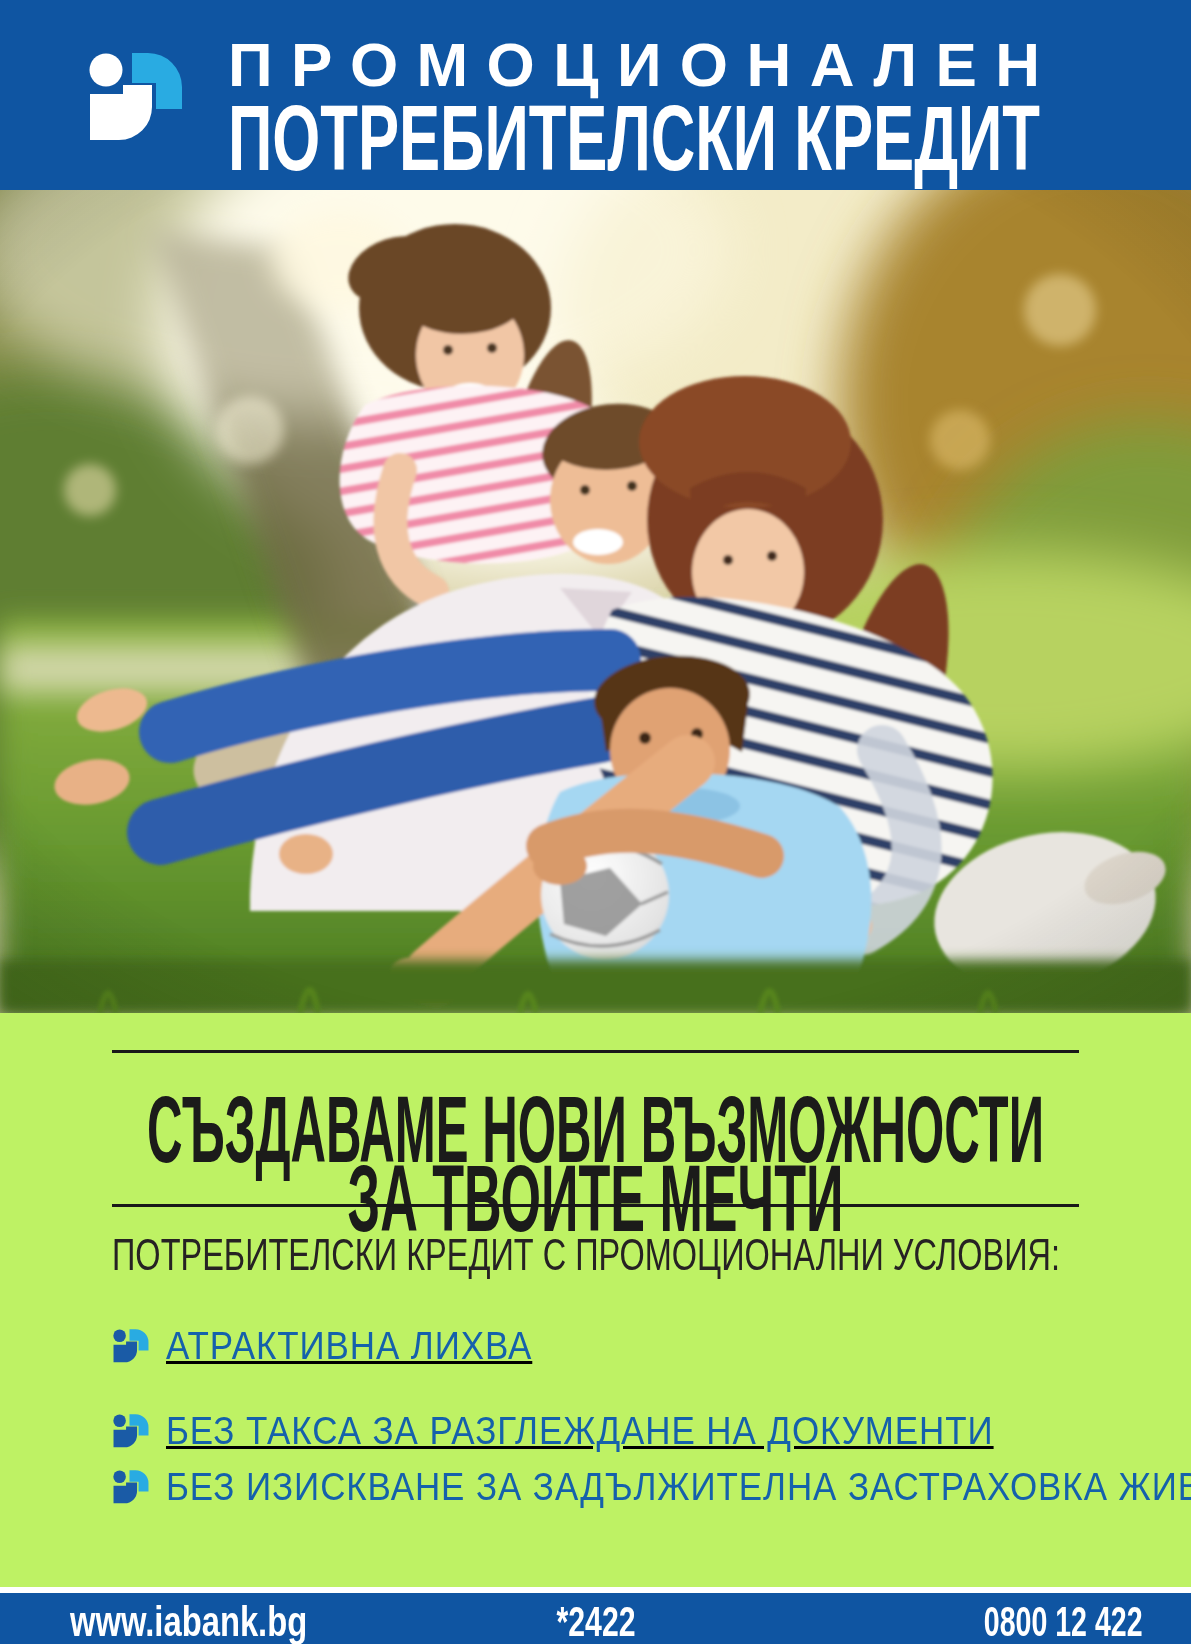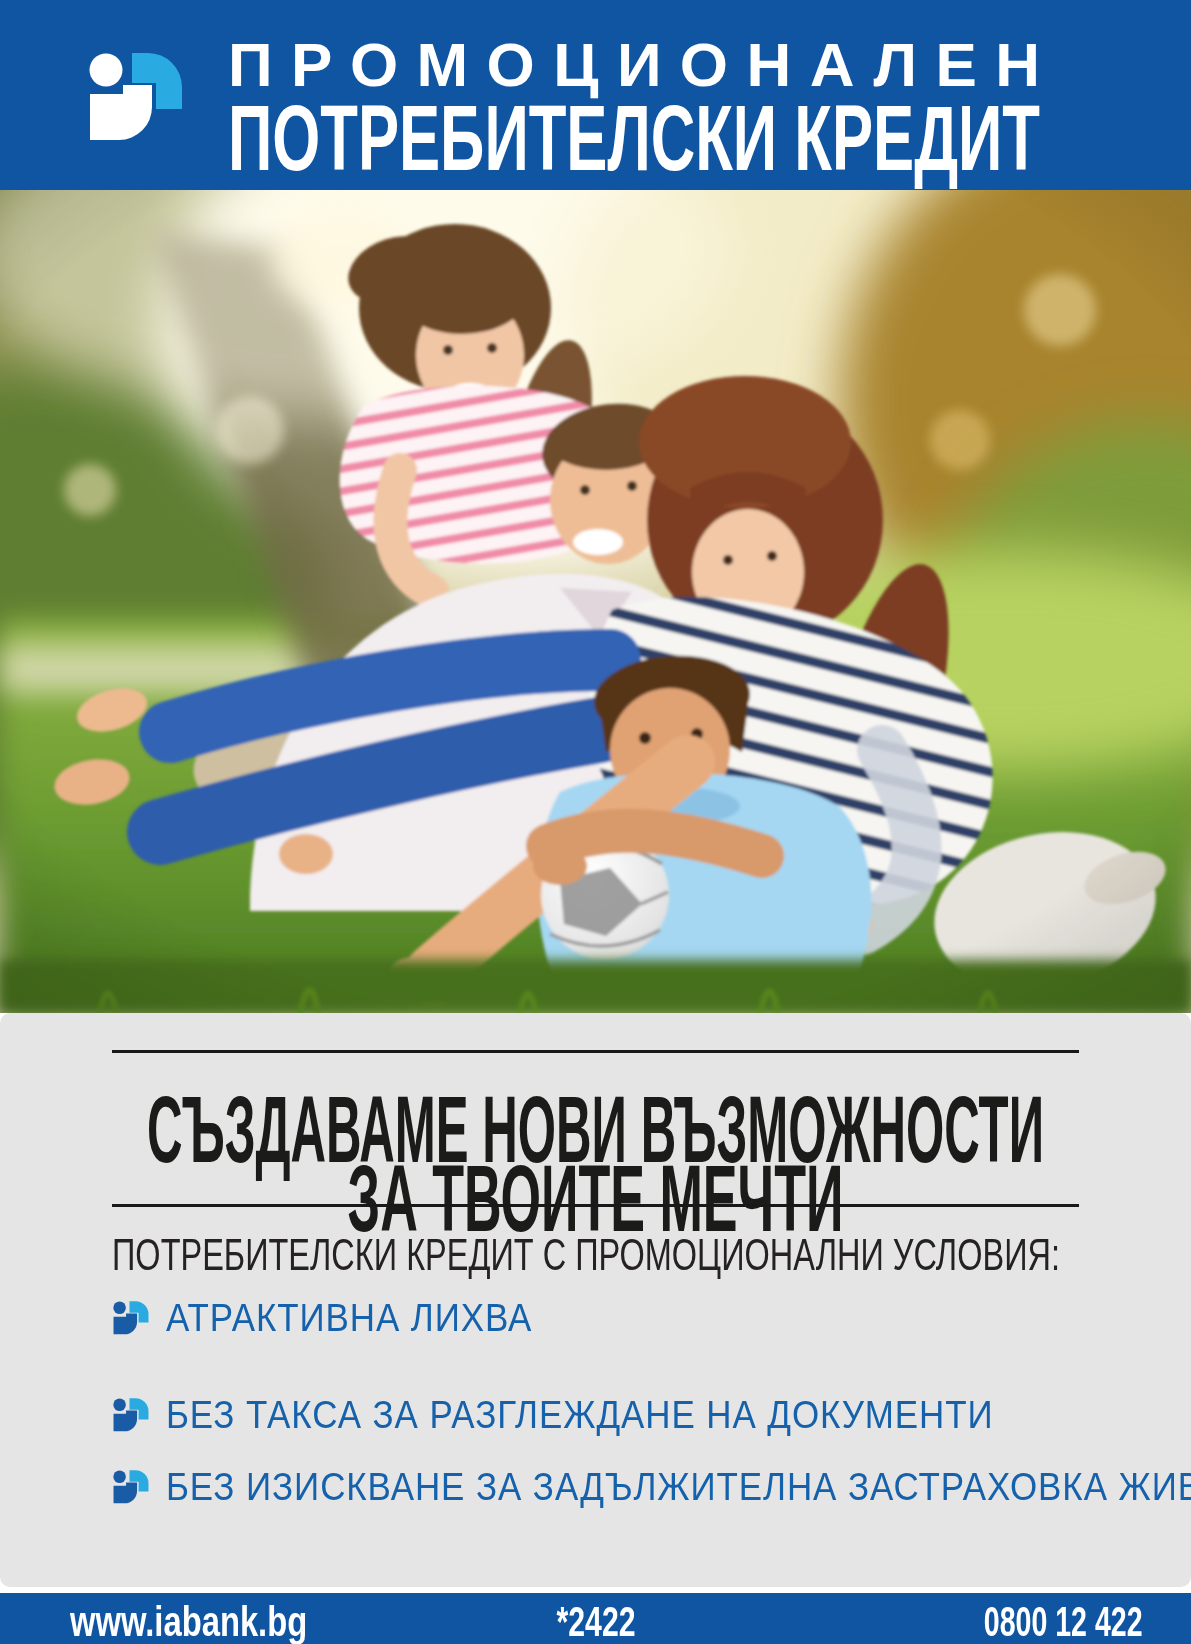--- a/index.html
+++ b/index.html
@@ -13,31 +13,31 @@
         font-family:"Liberation Sans",sans-serif;}
   
   .header{position:absolute;left:0;top:0;width:1191px;height:190px;background:var(--brand-blue);}
   .logo{position:absolute;left:86px;top:46px;width:100px;height:102px;}
   .title-svg{position:absolute;left:228px;top:12px;width:830px;height:170px;overflow:visible;}
   .title-svg text{fill:#ffffff;font-family:"Liberation Sans",sans-serif;font-weight:bold;}
   
   .photo{position:absolute;left:0;top:190px;width:1191px;height:823px;margin:0;padding:0;overflow:hidden;}
   .photo svg{display:block;width:1191px;height:823px;}
   
-  .content{position:absolute;left:0;top:1013px;width:1191px;height:574px;background:#e5e5e5;border-radius:10px;}
+  .content{position:absolute;left:0;top:1013px;width:1191px;height:574px;background:#bef264;}
   .rule{position:absolute;left:112px;width:967px;height:3px;background:#191919;}
   .rule-top{top:37px;}
   .rule-bottom{top:191px;}
   .headline-svg{position:absolute;left:0;top:40px;width:1191px;height:165px;overflow:visible;}
   .headline-svg text{fill:var(--headline-black);font-family:"Liberation Sans",sans-serif;font-weight:bold;}
   .subhead-svg{position:absolute;left:112px;top:210px;width:970px;height:58px;overflow:visible;}
   .subhead-svg text{fill:#262223;font-family:"Liberation Sans",sans-serif;font-weight:400;}
   .bullet-row{position:absolute;left:112px;height:42px;display:flex;align-items:center;gap:16px;}
-  .bullet-row.b0{top:284px;}
-  .bullet-row.b1{top:381px;}
+  .bullet-row.b0{top:312px;text-decoration:underline;}
+  .bullet-row.b1{top:397px;text-decoration:underline;}
   .bullet-row.b2{top:453px;}
   .bullet-icon{width:38px;height:38px;flex:0 0 38px;}
   .bullet-label{display:inline-block;white-space:nowrap;color:var(--bullet-text-blue);
                 font-size:38px;letter-spacing:1px;transform:scaleX(0.92);transform-origin:left center;}
   
   .footer{position:absolute;left:0;top:1587px;width:1191px;height:57px;background:var(--brand-blue);margin-top:6px;}
   .footer span{position:absolute;top:0;line-height:57px;color:#fff;font-weight:bold;font-size:42px;white-space:nowrap;}
   .footer .site{left:70px;transform:scaleX(0.78);transform-origin:left center;}
   .footer .short{left:50%;transform:translateX(-50%) scaleX(0.72);}
   .footer .phone{right:48px;transform:scaleX(0.68);transform-origin:right center;}

